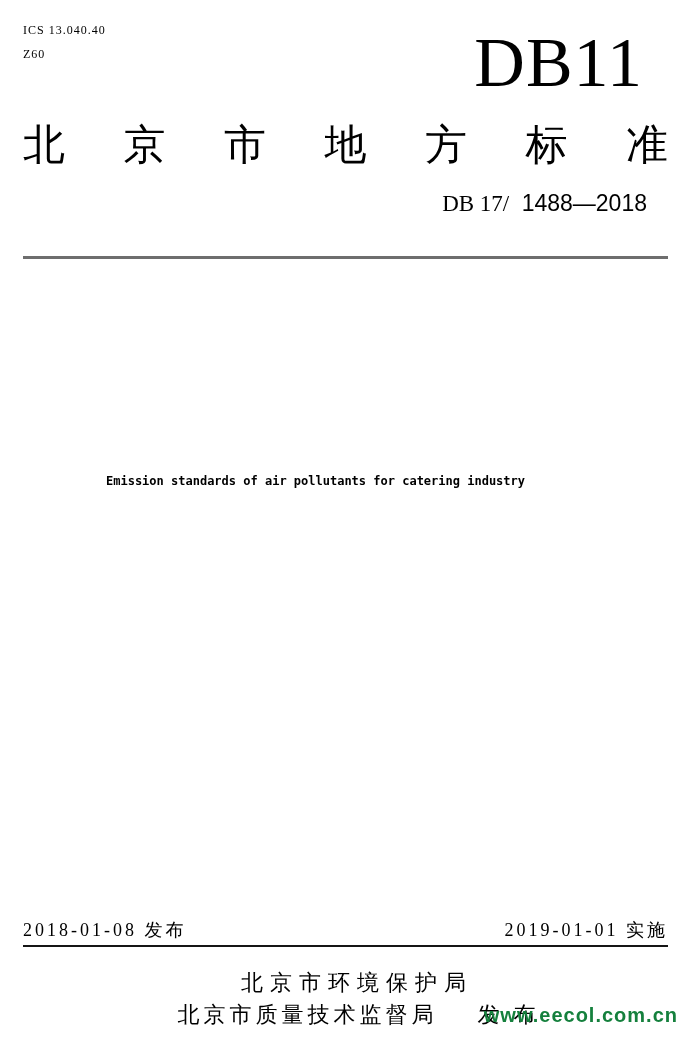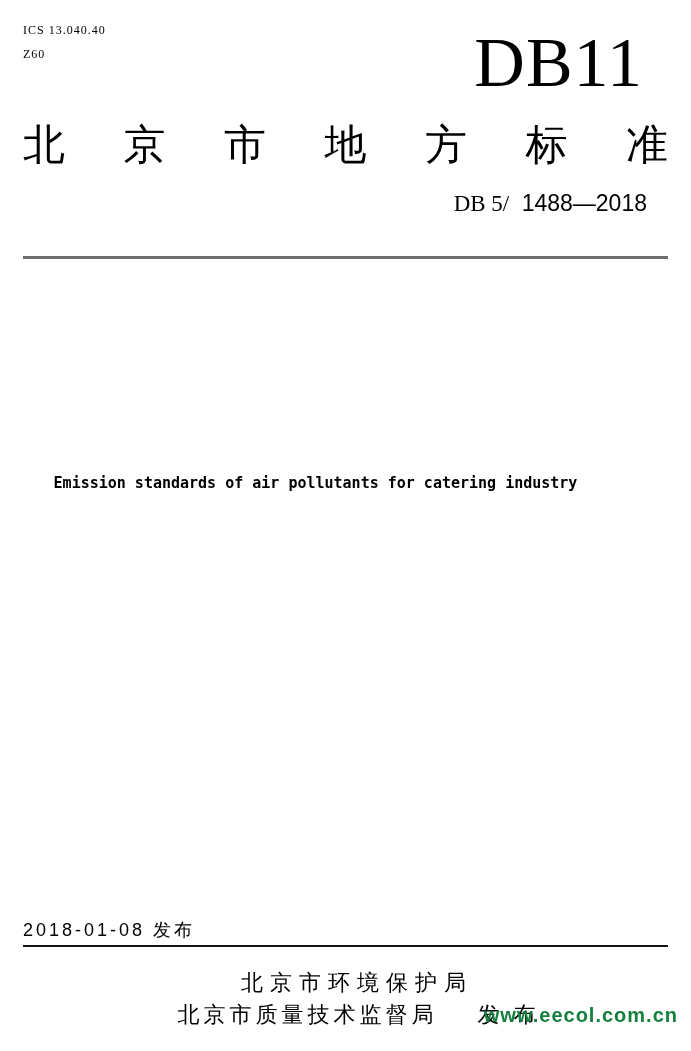--- a/index.html
+++ b/index.html
@@ -49,29 +49,30 @@
   .title-cn {
     position: absolute; left: 0; right: 30px; top: 398px;
     margin: 0; text-align: center;
     font-size: 40px; font-weight: bold; letter-spacing: 0px;
   }
 
   .title-en {
     position: absolute; left: 0; right: 60px; top: 474px;
     text-align: center;
     font-family: "DejaVu Sans Mono", monospace;
-    font-weight: bold; font-size: 15px; letter-spacing: 0px;
+    font-weight: bold; font-size: 12px; letter-spacing: 0px;
     white-space: nowrap;
   }
 
   .dates-row {
     position: absolute; left: 23px; right: 23px; top: 918px;
     display: flex; justify-content: space-between;
     font-size: 18px; font-weight: 500; letter-spacing: 3px;
     white-space: nowrap;
+    font-family: Liberation Serif, serif;
   }
 
   .bottom-rule {
     position: absolute; left: 23px; right: 23px; top: 945px;
     height: 2px; background: #151515;
   }
 
   .issuer-line1 {
     position: absolute; left: 0; right: 0; top: 968px;
     text-align: center;
@@ -109,31 +110,32 @@
       <span>北</span>
       <span>京</span>
       <span>市</span>
       <span>地</span>
       <span>方</span>
       <span>标</span>
       <span>准</span>
     </div>
 
   <div class="standard-number">
-    <span class="sn-prefix">DB 5/</span>
+    <span class="sn-prefix">DB 17/</span>
     <span class="sn-num">1488—2018</span>
   </div>
 
   <div class="top-rule"></div>
 
 
   <div class="title-en">Emission standards of air pollutants for catering industry</div>
 
   <div class="dates-row">
     <span>2018-01-08 发布</span>
+    <span>2019-01-01 实施</span>
   </div>
 
   <div class="bottom-rule"></div>
 
   <div class="issuer-line1">北京市环境保护局</div>
 
   <div class="issuer-line2">
     <span class="org">北京市质量技术监督局</span>
     <span class="publish">发布</span>
   </div>

